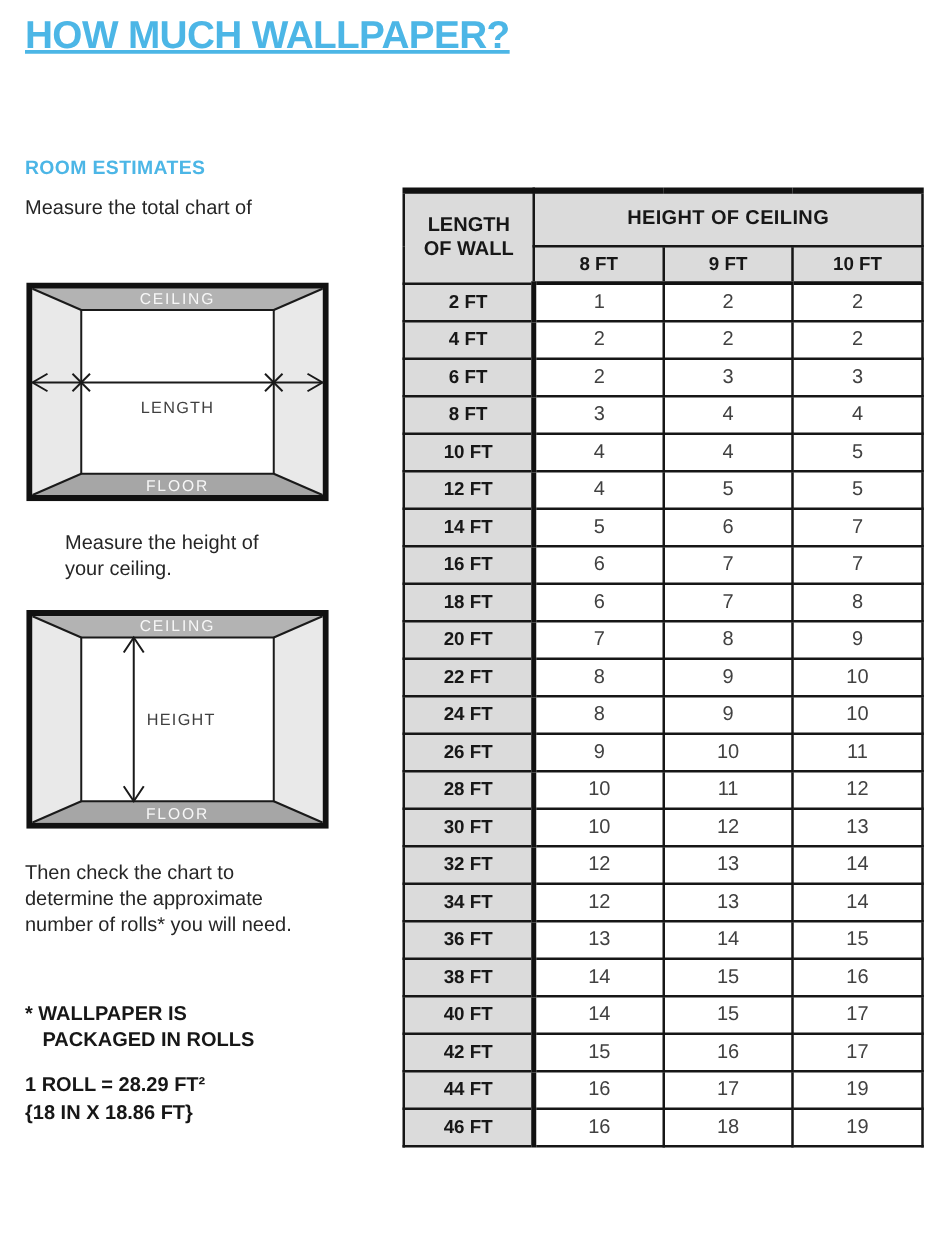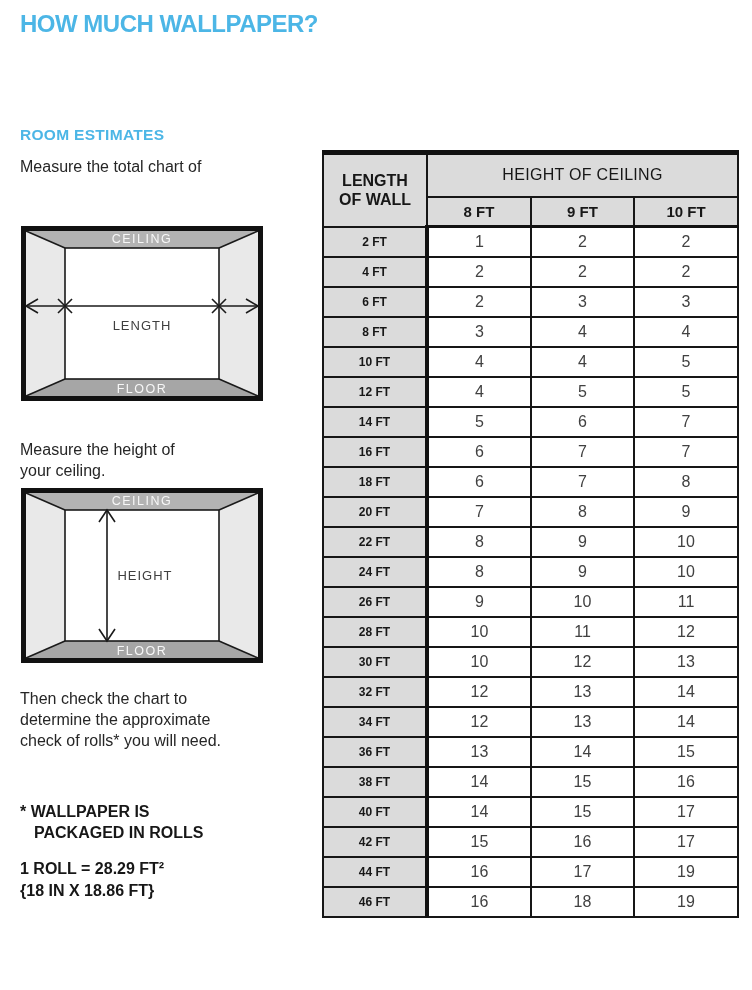--- a/index.html
+++ b/index.html
@@ -4,33 +4,33 @@
 <style>
   :root { --accent:#4cb6e6; --ink:#171717; --body:#262626; --cellnum:#414141; --hdrgray:#dbdbdb; }
   * { margin:0; padding:0; box-sizing:border-box; }
   html,body { background:#ffffff; }
   .page {
     position:relative; width:752px; height:990px; background:#ffffff;
     font-family:"Liberation Sans", sans-serif; overflow:hidden;
   }
   .page-title {
     position:absolute; left:20px; top:10px;
-    font-size:24px; font-weight:bold; letter-spacing:-0.5px; color:var(--accent);
+    font-size:31px; font-weight:bold; letter-spacing:-0.5px; color:var(--accent);text-decoration:underline;
   }
   .section-heading {
     position:absolute; top:126px;
     font-size:15.5px; font-weight:bold; letter-spacing:0.3px; color:var(--accent);
   }
   .heading-left { left:20px; }
   .heading-right { left:322px; width:415px; text-align:center;margin-top:44px; }
   .para {
     position:absolute; left:20px; font-size:16px; line-height:21px; color:var(--body);
   }
   .para-length { top:156px; }
-  .para-height { top:439px; }
+  .para-height { top:424px;margin-left:32px; }
   .para-chart  { top:688px; }
   .footnote {
     position:absolute; left:20px; top:801px;
     font-size:16px; line-height:21px; font-weight:bold; color:var(--ink);
     padding-left:14px;
   }
   .footnote .fn-line-1 { text-indent:-14px; }
   .roll-info {
     position:absolute; left:20px; top:858px;
     font-size:16px; line-height:22px; font-weight:bold; color:var(--ink);
@@ -51,30 +51,30 @@
     border:2px solid #161616; text-align:center; vertical-align:middle;
   }
   table.rolls { border-top:5px solid #111; }
   th.corner-cell {
     width:104px; background:var(--hdrgray);
     border-right:4px solid #111;
     font-size:16px; font-weight:bold; color:var(--ink); line-height:19px;
   }
   th.group-header {
     background:var(--hdrgray); height:44px;
-    font-size:16px; font-weight:normal; letter-spacing:0.3px; color:var(--ink);margin-left:31px;
+    font-size:16px; font-weight:bold; letter-spacing:0.3px; color:var(--ink);margin-left:31px;
   }
   tr.subheader-row th {
     background:var(--hdrgray); height:30px;
     font-size:15px; font-weight:bold; color:var(--ink);
     border-bottom:3px solid #111;
   }
   tr.data-row th {
     background:var(--hdrgray); height:30px;
-    font-size:12px; font-weight:bold; color:var(--ink);
+    font-size:15px; font-weight:bold; color:var(--ink);
     border-right:4px solid #111;
   }
   tr.data-row td {
     background:#ffffff; height:30px;
     font-size:16px; font-weight:normal; color:var(--cellnum);
   }
 </style>
 </head>
 <body>
 
@@ -144,21 +144,21 @@
       </g>
       <text class="wall-label" x="121" y="17" text-anchor="middle">CEILING</text>
       <text class="wall-label" x="121" y="167" text-anchor="middle">FLOOR</text>
       <text class="dim-label" x="124" y="92" text-anchor="middle">HEIGHT</text>
     </svg>
   </div>
 
   <div class="para para-chart">
     <div>Then check the chart to</div>
     <div>determine the approximate</div>
-    <div>check of rolls* you will need.</div>
+    <div>number of rolls* you will need.</div>
   </div>
 
   <div class="footnote">
     <div class="fn-line-1">* WALLPAPER IS</div>
     <div>PACKAGED IN ROLLS</div>
   </div>
 
   <div class="roll-info">
     <div>1 ROLL = 28.29 FT²</div>
     <div>{18 IN X 18.86 FT}</div>

